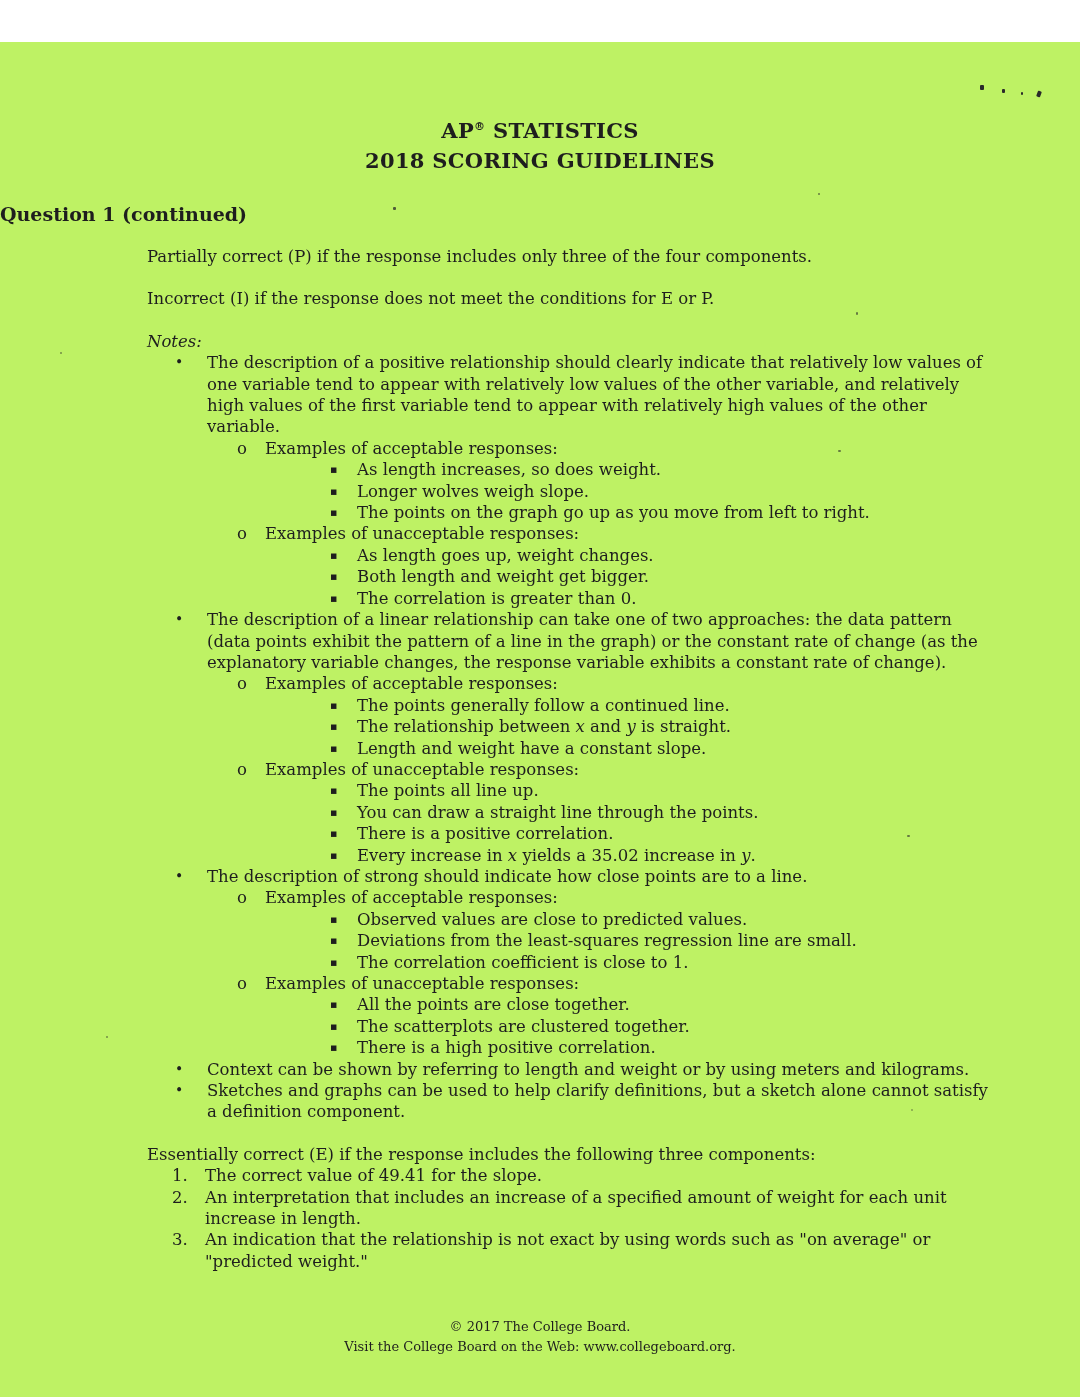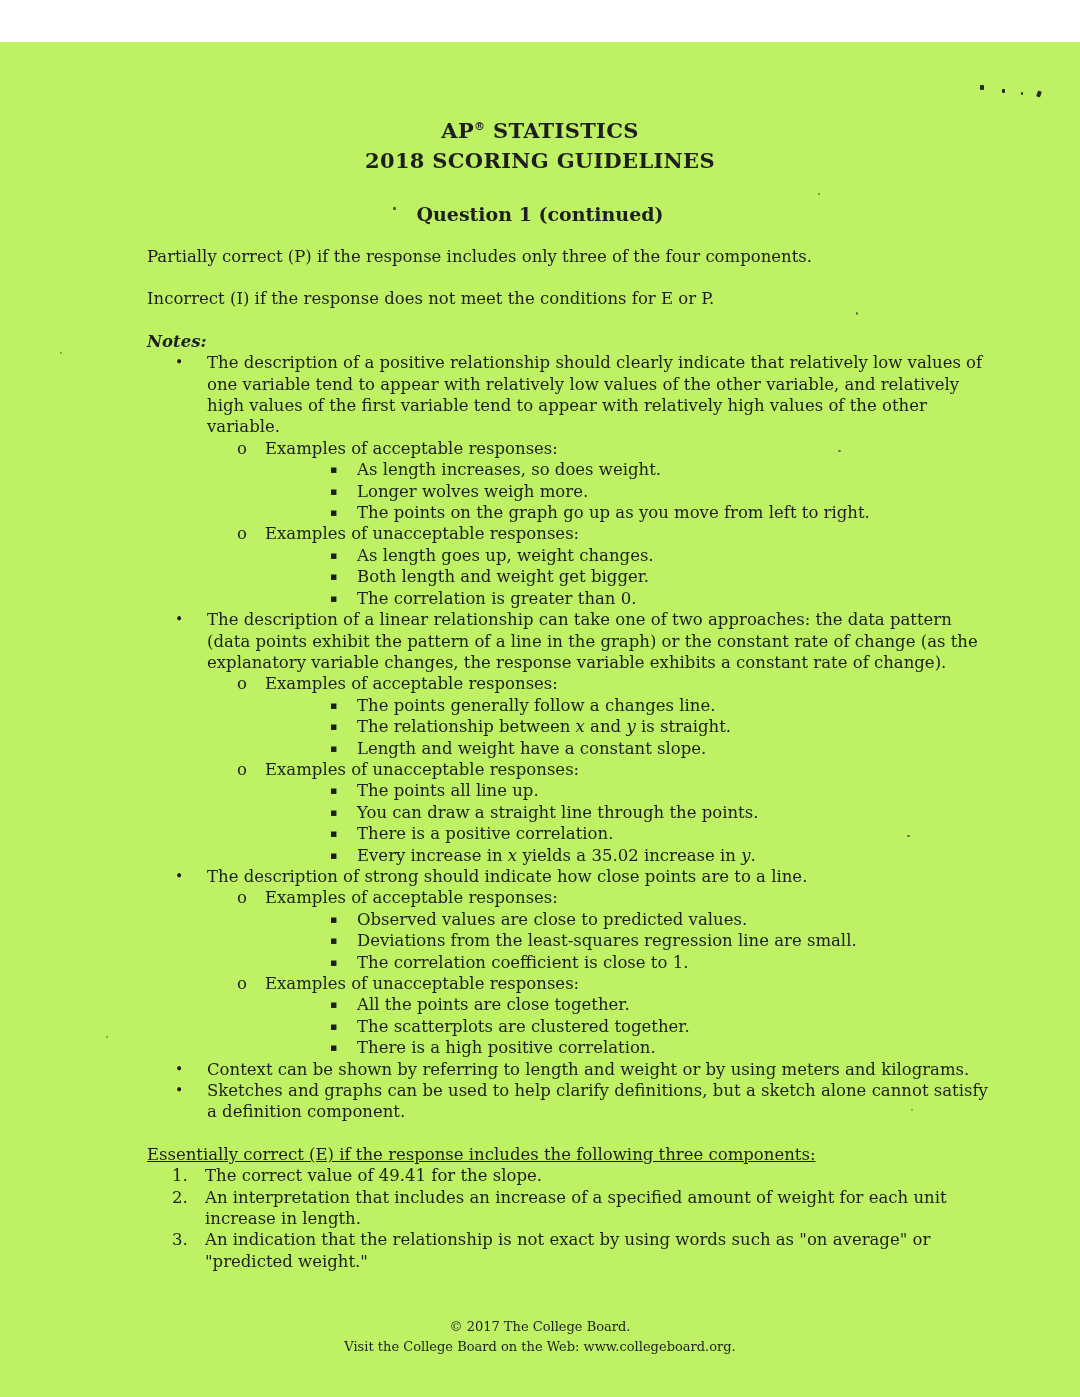--- a/index.html
+++ b/index.html
@@ -25,46 +25,45 @@
     line-height: 30px;
     letter-spacing: 0.3px;
   }
   .reg {
     font-size: 11px;
     vertical-align: super;
     line-height: 0;
   }
   .qheading {
     margin-top: 26px;
-    text-align: center;
     font-weight: bold;
     font-size: 19px;
     line-height: 24px;
   }
   .content {
     padding: 0 92px 0 147px;
     font-size: 16.5px;
     line-height: 21.4px;
   }
   .para { margin: 20px 0 0 0; }
   .para + .para { margin-top: 21px; }
-  .notes-label { font-style: italic; font-weight: bold; }
+  .notes-label { font-style: italic; }
   .row { display: flex; align-items: flex-start; }
   .lv1 { margin-left: 28px; }
   .lv1 > .marker { flex: 0 0 32px; font-size: 14px; }
   .lv2 { margin-left: 90px; }
   .lv2 > .marker { flex: 0 0 28px; }
   .lv3 { margin-left: 183px; }
   .lv3 > .marker { flex: 0 0 27px; font-size: 11px; }
   .marker { color: #1e1e1e; }
   .text { flex: 1 1 auto; }
   .var { font-style: italic; }
   .part-b { margin-left: -30px; margin-top: 19px; }
   .part-b b { font-weight: bold; }
-  .essentially { margin-top: 21px; text-decoration: underline; }
+  .essentially { margin-top: 21px; }
   .num-row { display: flex; margin-left: 25px; }
   .num-row > .num { flex: 0 0 33px; }
   .footer {
     position: absolute;
     top: 1275px; left: 0; right: 0;
     text-align: center;
     font-size: 13px;
     line-height: 19.5px;
     color: #1e1e1e;
   }
@@ -112,21 +111,21 @@
     <div class="row lv2">
       <span class="marker">o</span>
       <span class="text">Examples of acceptable responses:</span>
     </div>
     <div class="row lv3">
       <span class="marker">▪</span>
       <span class="text">As length increases, so does weight.</span>
     </div>
     <div class="row lv3">
       <span class="marker">▪</span>
-      <span class="text">Longer wolves weigh more.</span>
+      <span class="text">Longer wolves weigh slope.</span>
     </div>
     <div class="row lv3">
       <span class="marker">▪</span>
       <span class="text">The points on the graph go up as you move from left to right.</span>
     </div>
     <div class="row lv2">
       <span class="marker">o</span>
       <span class="text">Examples of unacceptable responses:</span>
     </div>
     <div class="row lv3">
@@ -145,21 +144,21 @@
     <div class="row lv1">
       <span class="marker">•</span>
       <span class="text">The description of a linear relationship can take one of two approaches: the data pattern (data points exhibit the pattern of a line in the graph) or the constant rate of change (as the explanatory variable changes, the response variable exhibits a constant rate of change).</span>
     </div>
     <div class="row lv2">
       <span class="marker">o</span>
       <span class="text">Examples of acceptable responses:</span>
     </div>
     <div class="row lv3">
       <span class="marker">▪</span>
-      <span class="text">The points generally follow a changes line.</span>
+      <span class="text">The points generally follow a continued line.</span>
     </div>
     <div class="row lv3">
       <span class="marker">▪</span>
       <span class="text"><span>The relationship between </span><span class="var">x</span><span> and </span><span class="var">y</span><span> is straight.</span></span>
     </div>
     <div class="row lv3">
       <span class="marker">▪</span>
       <span class="text">Length and weight have a constant slope.</span>
     </div>
     <div class="row lv2">

